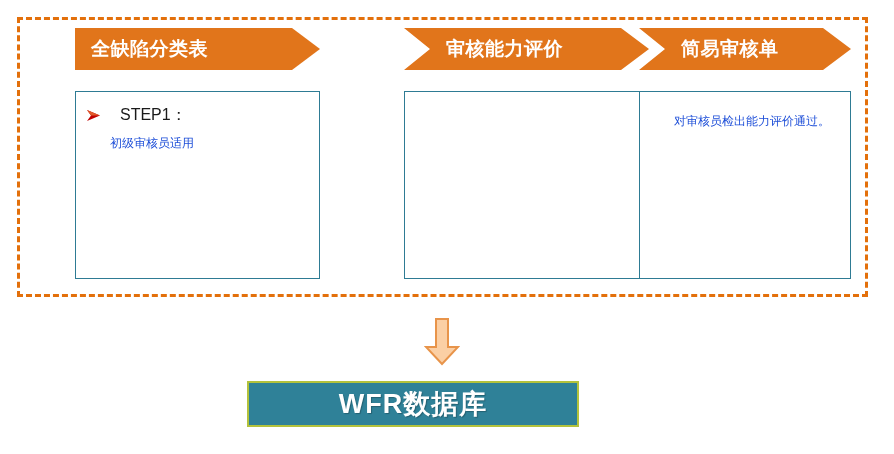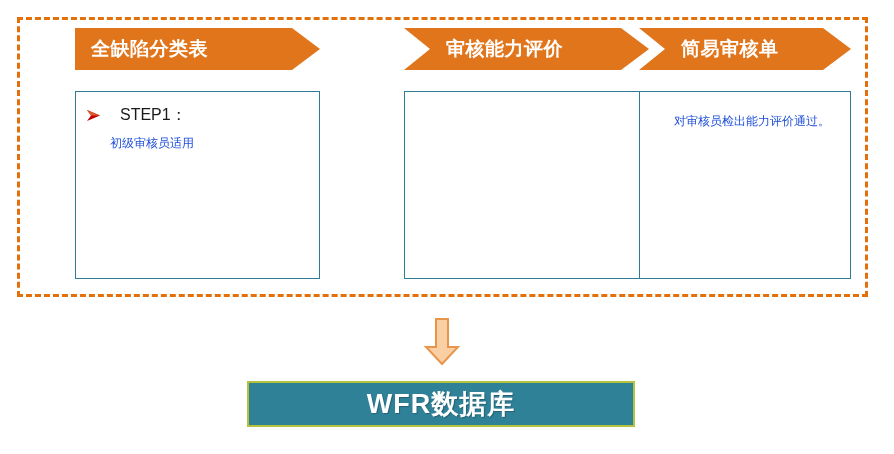--- a/index.html
+++ b/index.html
@@ -94,21 +94,21 @@
     top: 318px;
     width: 36px;
     height: 48px;
   }
 
   
   #database-bar {
     position: absolute;
     left: 247px;
     top: 381px;
-    width: 388px;
+    width: 332px;
     height: 46px;
     background: #2F8198;
     border: 2px solid #B3C23C;
     box-sizing: border-box;
     display: flex;
     align-items: center;
     justify-content: center;
   }
   #database-label {
     color: #ffffff;

